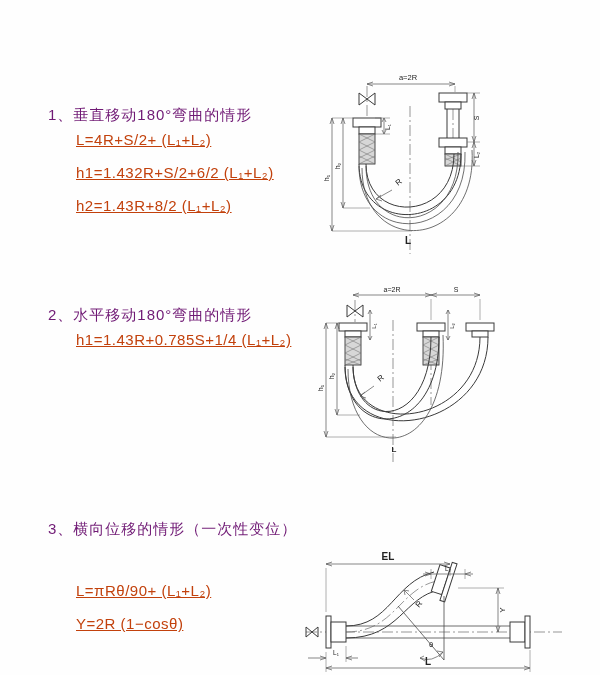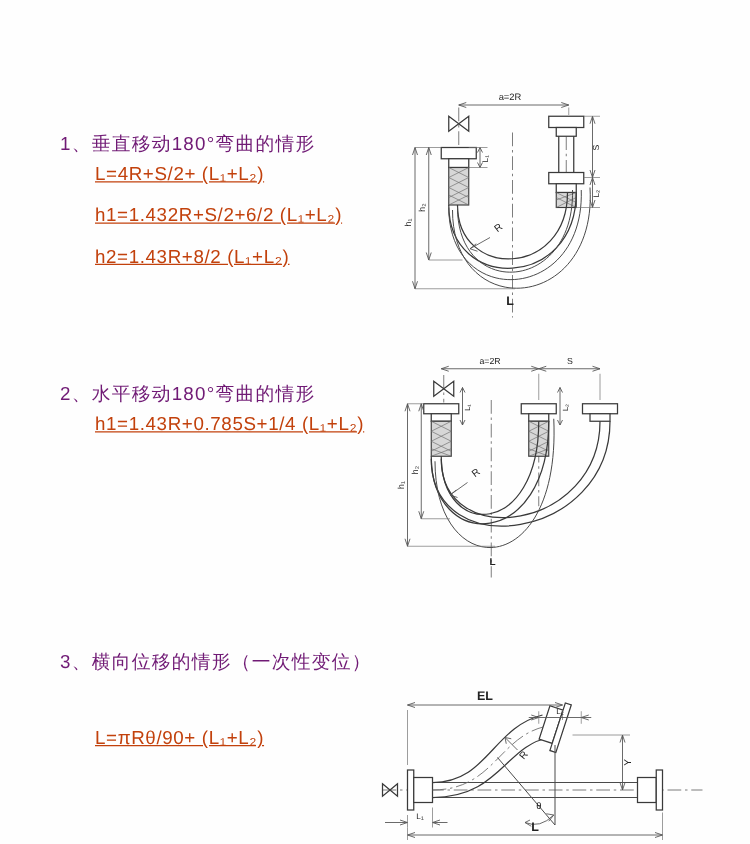--- a/index.html
+++ b/index.html
@@ -34,20 +34,21 @@
   </div>
 
   <div class="sec-head" style="left:48px;top:306px;">2、水平移动180°弯曲的情形</div>
   <div class="formulas" style="left:76px;top:331px;">
     <div class="formula">h1=1.43R+0.785S+1/4 (L₁+L₂)</div>
   </div>
 
   <div class="sec-head" style="left:48px;top:520px;">3、横向位移的情形（一次性变位）</div>
   <div class="formulas" style="left:76px;top:546px;margin-top:36px;">
     <div class="formula">L=πRθ/90+ (L₁+L₂)</div>
+    <div class="formula">Y=2R (1−cosθ)</div>
   </div>
 
   <div class="diag" style="left:312px;top:66px;">
     <svg width="285" height="192" viewBox="0 0 285 192">
 
       <path class="cl" d="M98 40 V188"></path>
       <path class="cl" d="M55 20 V50"></path>
       <path class="cl" d="M141 43 V100"></path>
 
       <path class="dim" d="M55 18 H143"></path>

